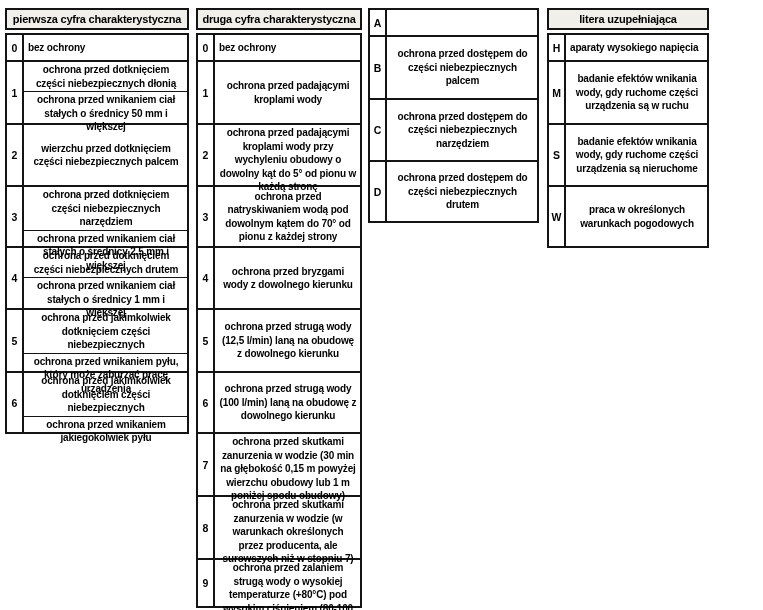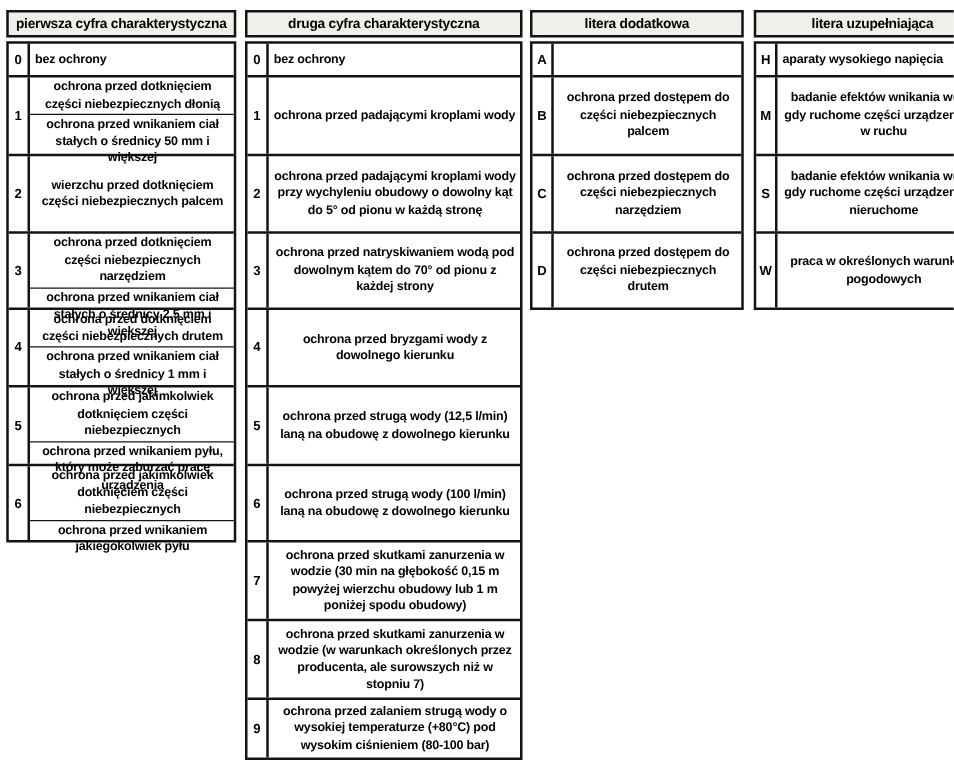--- a/index.html
+++ b/index.html
@@ -97,21 +97,21 @@
       <div class="row" style="height:59px">
         <div class="key">6</div>
         <div class="desc">
           <div class="part">ochrona przed jakimkolwiek dotknięciem części niebezpiecznych</div>
           <div class="part">ochrona przed wnikaniem jakiegokolwiek pyłu</div>
         </div>
       </div>
     </div>
   </div>
 
-  <div class="grp" style="width:222px;margin-right:6px;">
+  <div class="grp" style="width:166px;margin-right:6px;">
     <div class="hdr">druga cyfra charakterystyczna</div>
     <div class="tbody">
       <div class="row" style="height:27px">
         <div class="key">0</div>
         <div class="desc">
             <div class="part">bez ochrony</div>
           </div>
       </div>
       <div class="row" style="height:63px">
         <div class="key">1</div>
@@ -164,21 +164,20 @@
       <div class="row" style="height:46px">
         <div class="key">9</div>
         <div class="desc">
             <div class="part">ochrona przed zalaniem strugą wody o wysokiej temperaturze (+80°C) pod wysokim ciśnieniem (80-100 bar)</div>
           </div>
       </div>
     </div>
   </div>
 
   <div class="grp" style="width:171px;margin-right:8px;">
-    <div class="hdr">litera dodatkowa</div>
     <div class="tbody">
       <div class="row" style="height:27px">
         <div class="key">A</div>
       </div>
       <div class="row" style="height:63px">
         <div class="key">B</div>
         <div class="desc">
             <div class="part">ochrona przed dostępem do części niebezpiecznych palcem</div>
           </div>
       </div>
@@ -190,21 +189,21 @@
       </div>
       <div class="row" style="height:59px">
         <div class="key">D</div>
         <div class="desc">
             <div class="part">ochrona przed dostępem do części niebezpiecznych drutem</div>
           </div>
       </div>
     </div>
   </div>
 
-  <div class="grp" style="width:190px;">
+  <div class="grp" style="width:162px;">
     <div class="hdr">litera uzupełniająca</div>
     <div class="tbody">
       <div class="row" style="height:27px">
         <div class="key">H</div>
         <div class="desc">
             <div class="part">aparaty wysokiego napięcia</div>
           </div>
       </div>
       <div class="row" style="height:63px">
         <div class="key">M</div>

